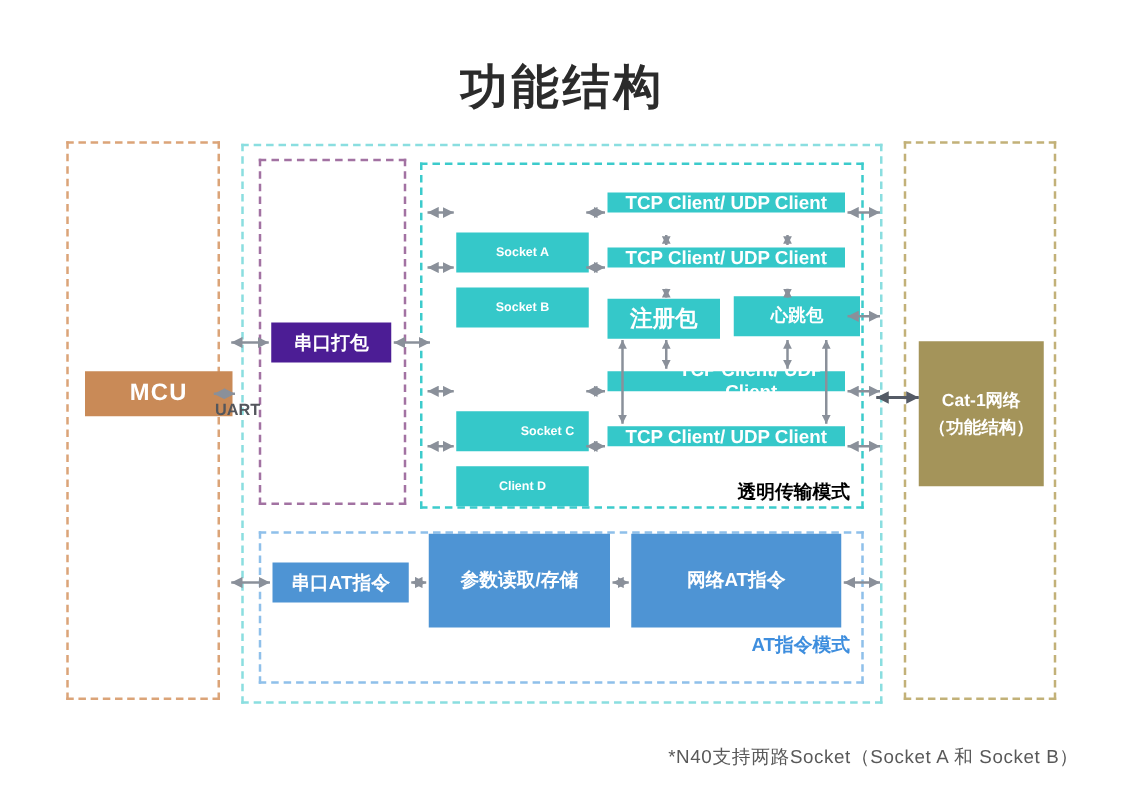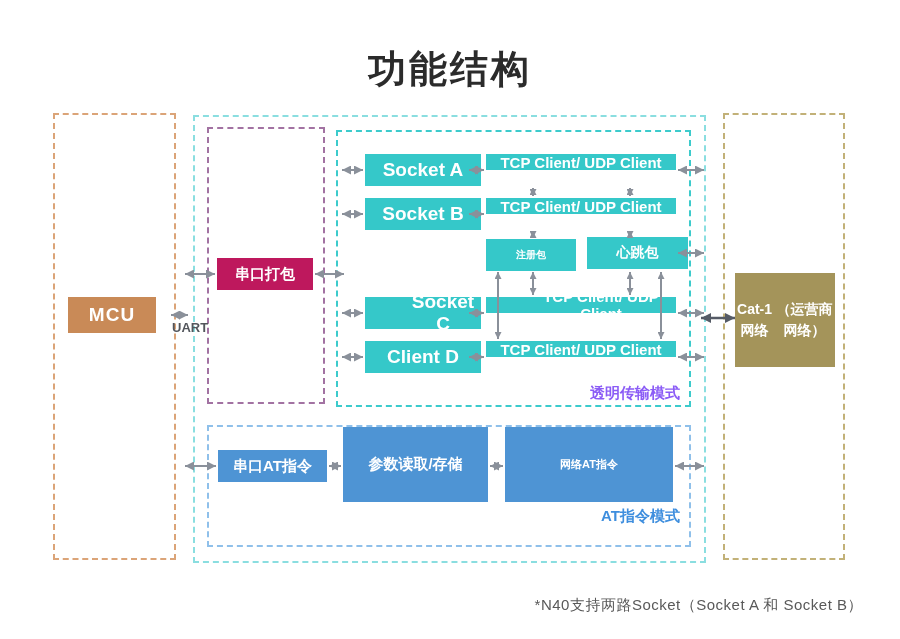--- a/index.html
+++ b/index.html
@@ -16,38 +16,38 @@
   .region-module {left:193px; top:115px; width:513px; height:448px; border-color:#8adee0;}
   .region-purple {left:207px; top:127px; width:118px; height:277px; border-color:#a272a2;}
   .region-trans  {left:336px; top:130px; width:355px; height:277px; border-color:#3ccbcc;}
   .region-at     {left:207px; top:425px; width:484px; height:122px; border-color:#8fc0ea;}
   .region-right  {left:723px; top:113px; width:122px; height:447px; border-color:#c2b178;}
   .box{
     position:absolute;display:flex;align-items:center;justify-content:center;
     color:#ffffff;font-weight:bold;text-align:center;box-sizing:border-box;
   }
   .teal  {background:#35c8c9;}
-  .purple{background:#be185d;}
+  .purple{background:#4c1d95;}
   .orange{background:#c98a57;}
   .khaki {background:#a4945a;}
   .blue  {background:#4e94d4;}
-  .b-mcu   {left:68px; top:297px;width:88px;height:36px;font-size:19px;letter-spacing:1px;}
+  .b-mcu   {left:68px; top:297px;width:118px;height:36px;font-size:19px;letter-spacing:1px;}
   .b-pack  {left:217px;top:258px;width:96px; height:32px;font-size:15px;}
-  .b-sock  {left:365px;width:116px;height:32px;font-size:19px;}
+  .b-sock  {left:365px;width:106px;height:32px;font-size:10px;margin-top:32px;}
   .b-tcp   {left:486px;width:190px;height:16px;font-size:15px;}
   .row1{top:154px;} .row2{top:198px;} .row3{top:297px;padding-left:40px;} .row4{top:341px;}
-  .b-reg   {left:486px;top:239px;width:90px;height:32px;font-size:10px;}
+  .b-reg   {left:486px;top:239px;width:90px;height:32px;font-size:18px;}
   .b-heart {left:587px;top:237px;width:101px;height:32px;font-size:14px;}
   .b-serat {left:218px;top:450px;width:109px;height:32px;font-size:15px;}
   .b-param {left:343px;top:427px;width:145px;height:75px;font-size:15px;}
-  .b-netat {left:505px;top:427px;width:168px;height:75px;font-size:11px;}
-  .b-cat1  {left:735px;top:273px;width:100px;height:94px;font-size:14px;line-height:21px;
-            flex-direction:row;font-weight:bold;}
+  .b-netat {left:505px;top:427px;width:168px;height:75px;font-size:15px;}
+  .b-cat1  {left:735px;top:273px;width:100px;height:116px;font-size:14px;line-height:21px;
+            flex-direction:column;font-weight:bold;}
   .mode-label{position:absolute;font-size:15px;font-weight:bold;}
-  .lbl-trans{right:220px;top:384px;color:#8b5cf6;}
+  .lbl-trans{right:220px;top:384px;color:#000000;}
   .lbl-at   {right:220px;top:507px;color:#3e8ede;}
   .uart{position:absolute;left:172px;top:320px;font-size:13px;color:#53565c;font-weight:bold;}
   .footnote{
     position:absolute;right:37px;top:596px;font-size:15px;color:#595959;letter-spacing:.5px;
   }
   #arrows{position:absolute;left:0;top:0;width:900px;height:639px;pointer-events:none;}
 </style>
 </head>
 <body>
 
@@ -81,21 +81,21 @@
 
   <div class="mode-label lbl-trans">透明传输模式</div>
 
   <div class="box blue b-param">参数读取/存储</div>
   <div class="box blue b-serat">串口AT指令</div>
   <div class="box blue b-netat">网络AT指令</div>
   <div class="mode-label lbl-at">AT指令模式</div>
 
   <div class="box khaki b-cat1">
     <span>Cat-1网络</span>
-    <span>（运营商网络）</span>
+    <span>（功能结构）</span>
   </div>
 
   <div class="footnote">*N40支持两路Socket（Socket A 和 Socket B）</div>
 
   <svg id="arrows" viewBox="0 0 900 639">
     <defs>
       <marker id="mg" viewBox="0 0 10 10" refX="10" refY="5" markerWidth="9" markerHeight="9" markerUnits="userSpaceOnUse" orient="auto-start-reverse">
         <path d="M0,0 L10,5 L0,10 z" fill="#8a909a"></path>
       </marker>
       <marker id="ms" viewBox="0 0 10 10" refX="10" refY="5" markerWidth="7" markerHeight="7" markerUnits="userSpaceOnUse" orient="auto-start-reverse">

